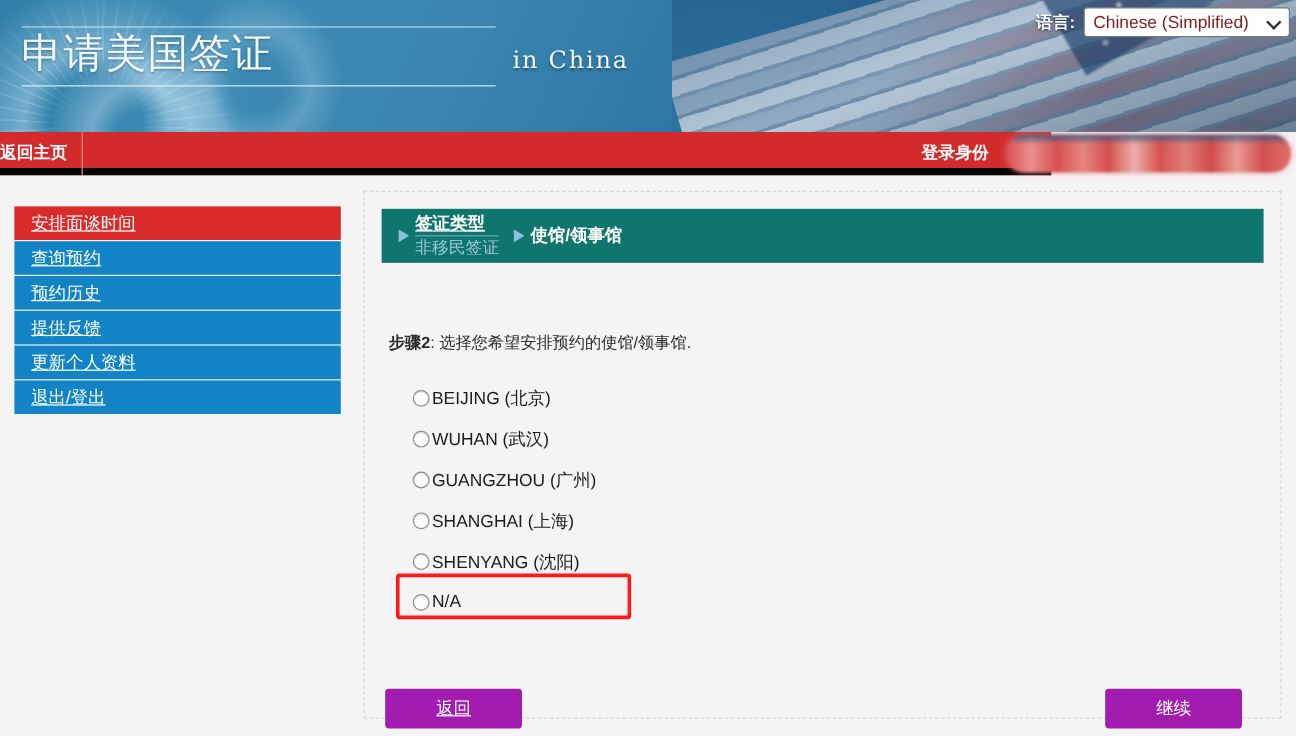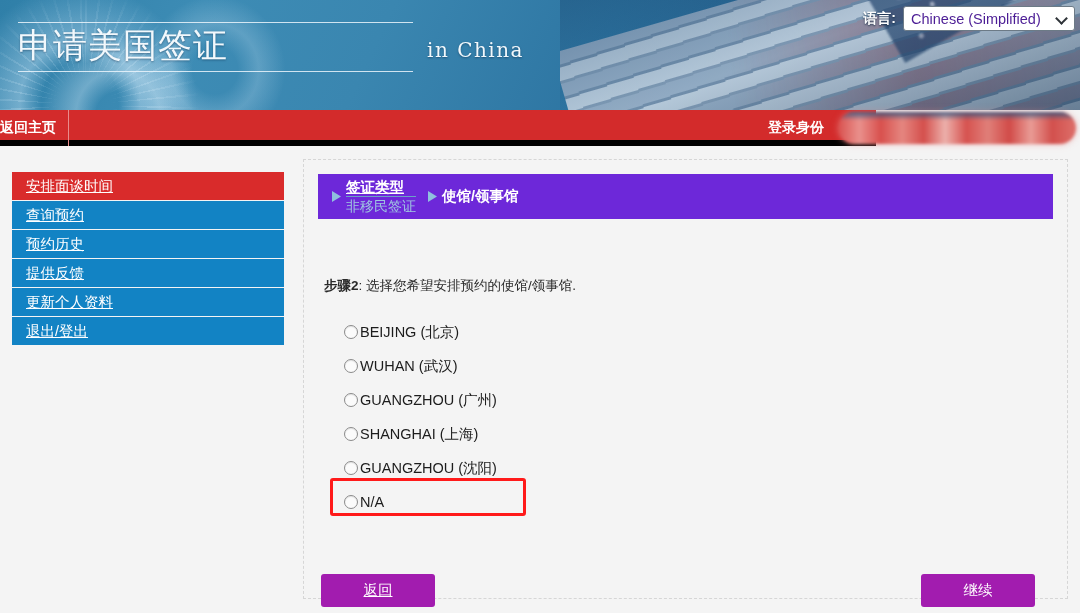--- a/index.html
+++ b/index.html
@@ -149,21 +149,21 @@
     text-shadow: 0 1px 2px rgba(10,35,60,0.8);
     white-space: nowrap;
   }
   .lang-select {
     width: 172px; height: 25px;
     background: #ffffff;
     border: 1px solid #6c7a86;
     border-radius: 3px;
     display: flex; align-items: center;
     padding: 0 6px 0 7px;
-    color: #4c1d95;
+    color: #7f1d1d;
     font-size: 14.5px;
     position: relative;
     cursor: pointer;
   }
   .lang-select .val { flex: 1; white-space: nowrap; }
   .caret {
     width: 11px; height: 11px; flex: none;
     position: relative;
   }
   .caret::before {
@@ -250,21 +250,21 @@
   
   .panel {
     position: absolute; left: 303px; top: 12px;
     width: 765px; height: 440px;
     border: 1px dashed #d6d6d6;
     background: #f4f4f4;
   }
   .crumb {
     position: absolute; left: 14px; top: 14px;
     width: 735px; height: 45px;
-    background: #6d28d9;
+    background: #0f766e;
     display: flex; align-items: center;
     padding-left: 8px;
   }
   .crumb-arrow {
     width: 20px; flex: none;
     display: flex; align-items: center; justify-content: center;
   }
   .crumb-arrow svg { display: block; }
   .crumb-step {
     display: flex; flex-direction: column;
@@ -447,21 +447,21 @@
       <div class="radio-row">
         <span class="radio-dot"></span>
         <span class="radio-label">GUANGZHOU (广州)</span>
       </div>
       <div class="radio-row">
         <span class="radio-dot"></span>
         <span class="radio-label">SHANGHAI (上海)</span>
       </div>
       <div class="radio-row">
         <span class="radio-dot"></span>
-        <span class="radio-label">GUANGZHOU (沈阳)</span>
+        <span class="radio-label">SHENYANG (沈阳)</span>
       </div>
       <div class="radio-row">
         <span class="radio-dot"></span>
         <span class="radio-label">N/A</span>
       </div>
     </div>
 
     <div class="btn btn-back">
       <span class="label">返回</span>
     </div>

